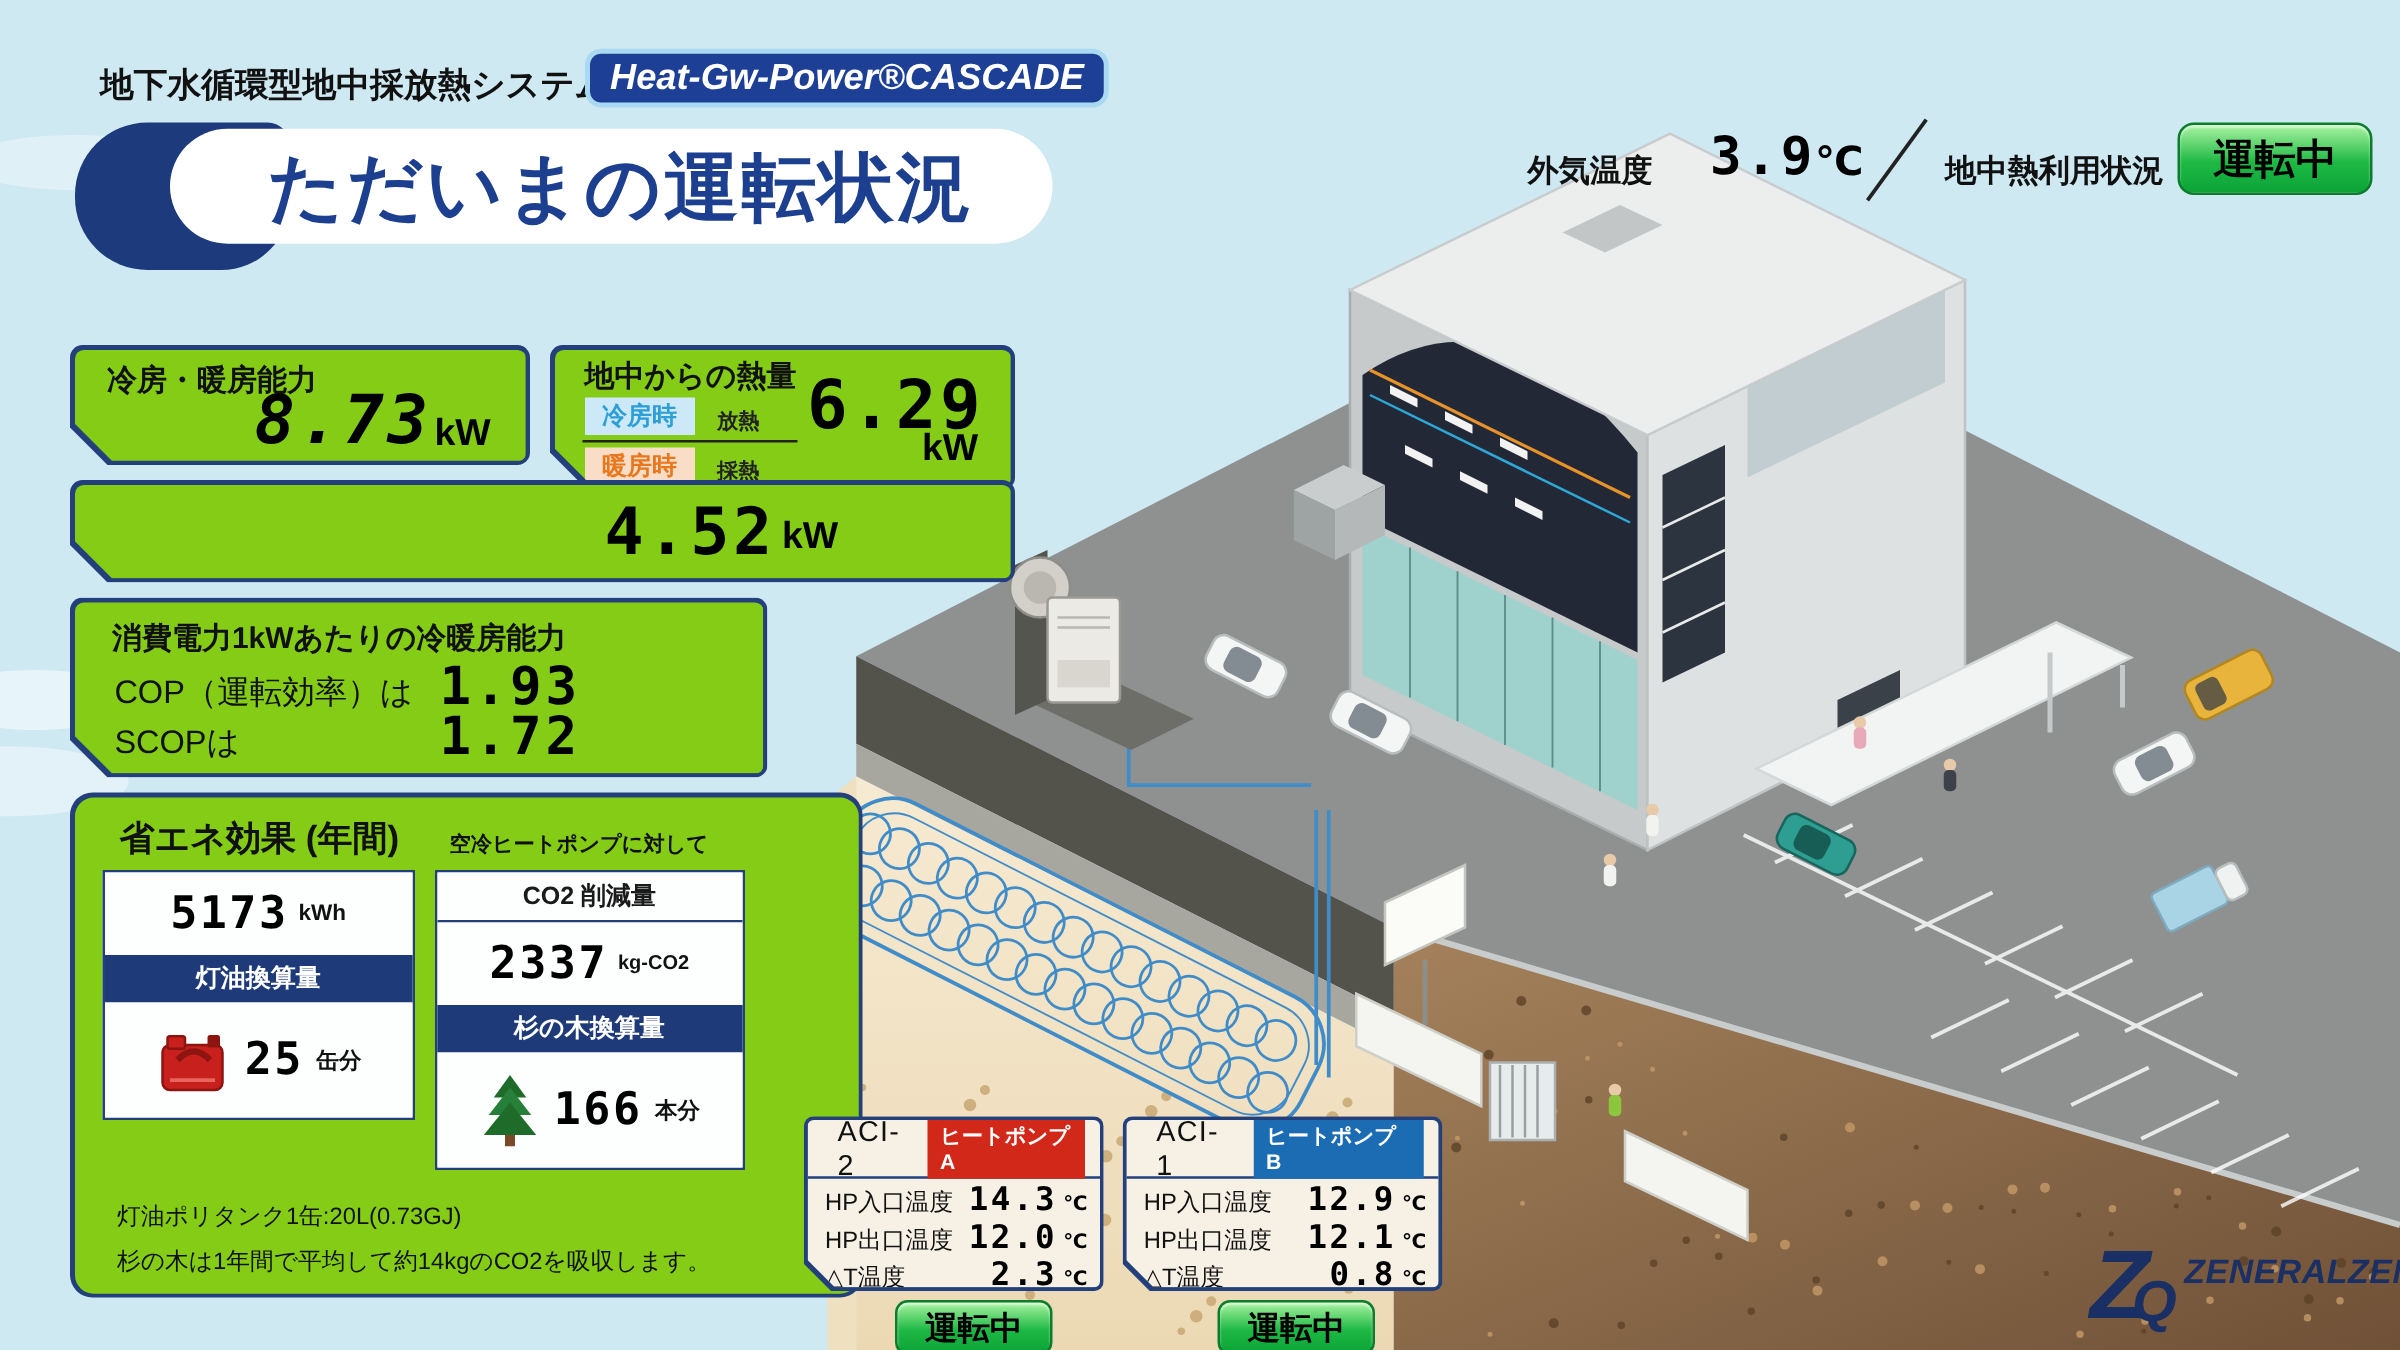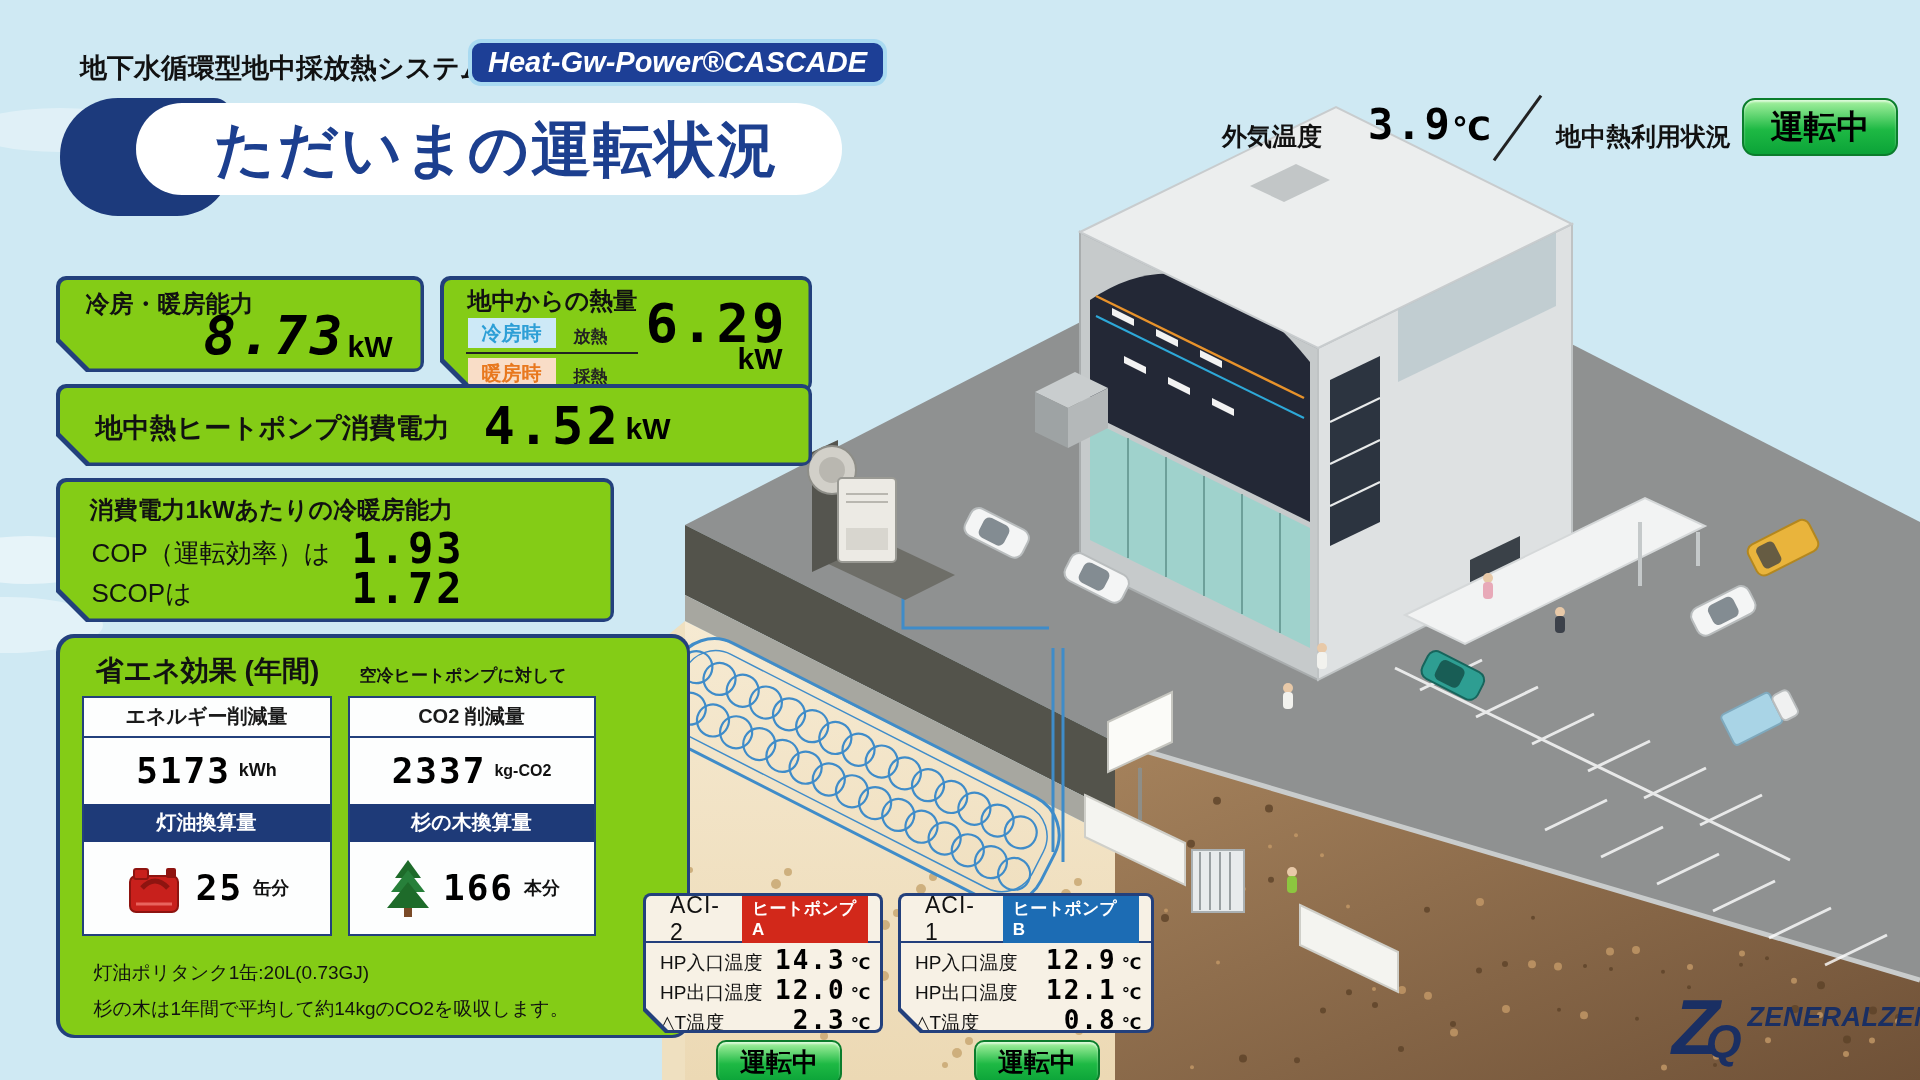--- a/index.html
+++ b/index.html
@@ -410,21 +410,20 @@
     <div class="abs" style="left:22px;top:72px;width:172px;height:2px;background:#222;"></div>
     <div class="mode-badge" style="left:24px;top:78px;background:#f9ddc7;color:#e8781e;">暖房時</div>
     <div class="mode-side" style="left:130px;top:85px;">採熱</div>
     <div class="bigval" style="left:202px;top:12px;">6.29</div>
     <div class="kw" style="left:294px;top:62px;">kW</div>
   </div>
 </div>
 
 <div class="panel notch" style="left:56px;top:384px;width:756px;height:82px;">
   <div class="panel-in">
-    <div class="plabel" style="left:36px;top:22px;font-size:27px;">地中熱ヒートポンプ消費電力</div>
     <div class="bigval" style="left:424px;top:8px;font-size:52px;">4.52</div>
     <div class="kw" style="left:566px;top:24px;">kW</div>
   </div>
 </div>
 
 <div class="panel notch" style="left:56px;top:478px;width:558px;height:144px;">
   <div class="panel-in">
     <div class="plabel" style="left:30px;top:12px;">消費電力1kWあたりの冷暖房能力</div>
     <div class="abs" style="left:32px;top:54px;font-size:26px;color:#111;">COP（運転効率）は</div>
     <div class="abs num" style="left:292px;top:42px;font-size:42px;color:#000;">1.93</div>
@@ -432,21 +431,20 @@
     <div class="abs num" style="left:292px;top:82px;font-size:42px;color:#000;">1.72</div>
   </div>
 </div>
 
 <div class="panel" style="left:56px;top:634px;width:634px;height:404px;border-radius:18px;">
   <div class="panel-in" style="border-radius:15px;">
     <div class="plabel" style="left:36px;top:14px;font-size:28px;">省エネ効果 (年間)</div>
     <div class="abs" style="left:300px;top:26px;font-size:17px;font-weight:bold;color:#111;">空冷ヒートポンプに対して</div>
 
     <div class="sv-col" style="left:22px;top:58px;">
-      <div class="sv-head">エネルギー削減量</div>
       <div class="sv-val">
         <span class="sv-num">5173</span>
         <span class="sv-unit">kWh</span>
       </div>
       <div class="sv-band">灯油換算量</div>
       <div class="sv-icon-row">
         <svg width="62" height="56" viewBox="0 0 62 56">
           <rect x="6" y="16" width="48" height="36" rx="6" fill="#c8201c" stroke="#8e1410" stroke-width="2"></rect>
           <rect x="10" y="9" width="14" height="10" rx="2" fill="#c8201c" stroke="#8e1410" stroke-width="2"></rect>
           <rect x="42" y="8" width="10" height="10" rx="2" fill="#8e1410"></rect>

